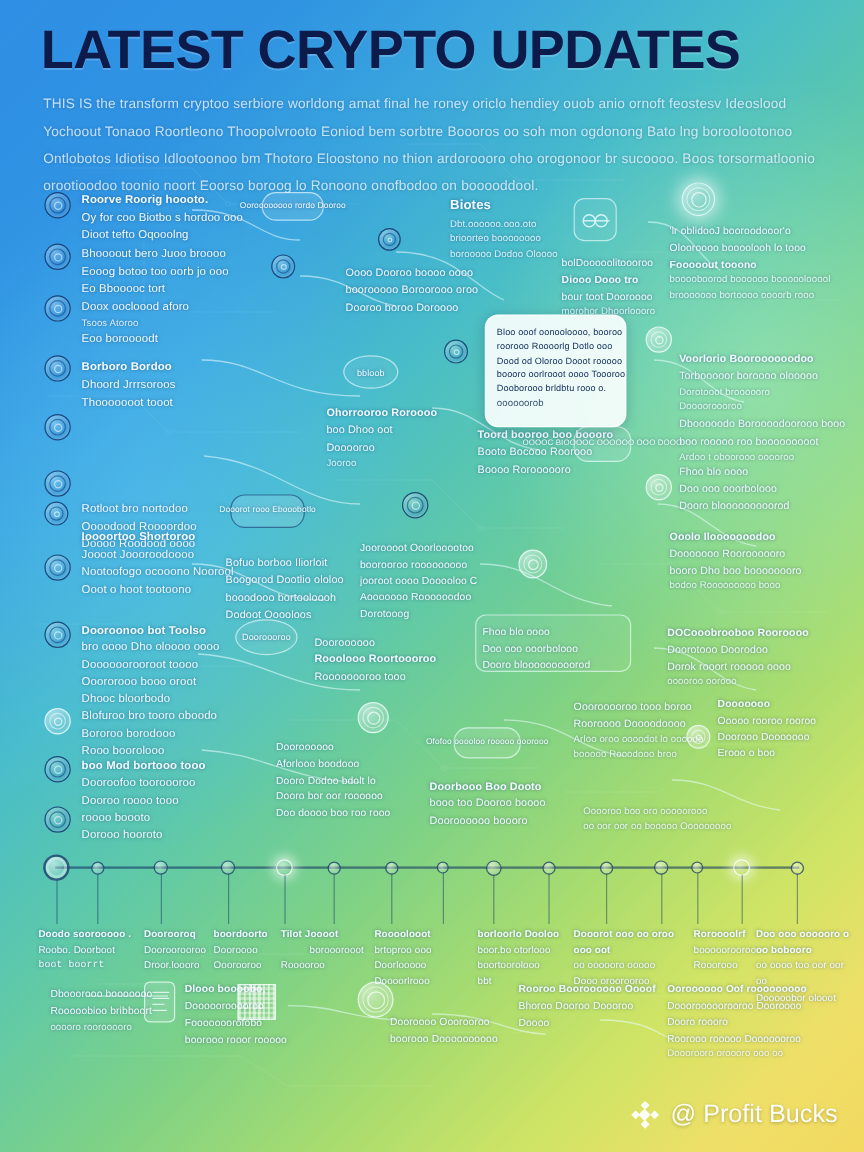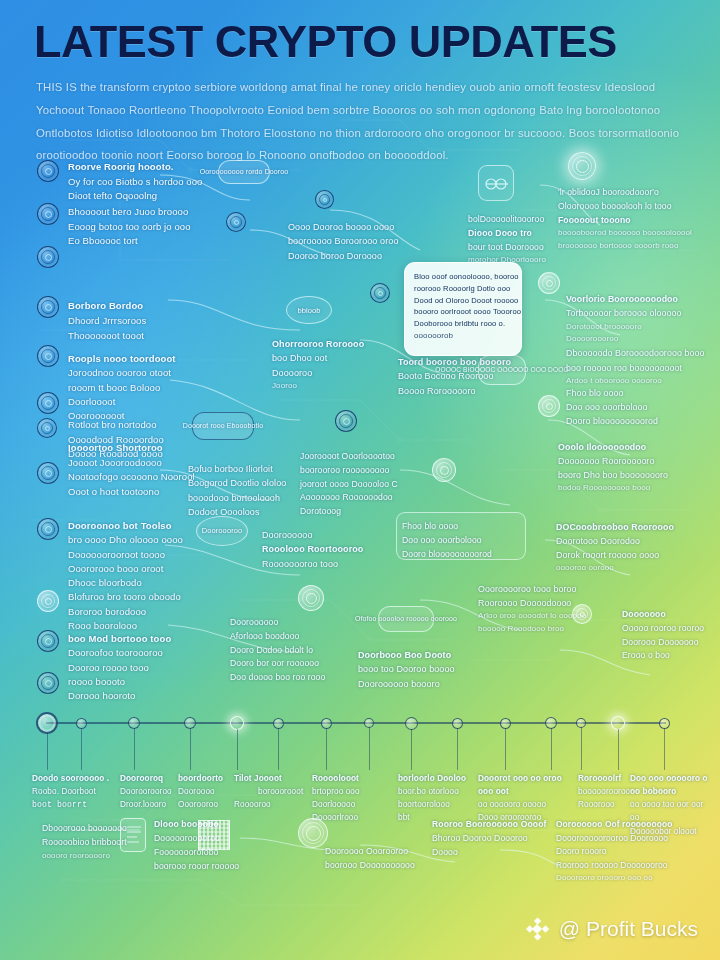--- a/index.html
+++ b/index.html
@@ -228,31 +228,29 @@
   <div class="ptext t-white" style="left:68px;top:205px;font-size:9.5px;line-height:1.55;">
     <span class="l">Bhoooout bero Juoo broooo</span>
     <span class="l">Eooog botoo too oorb jo ooo</span>
     <span class="l">Eo Bbooooc tort</span>
   </div>
   <div class="ptext t-white" style="left:68px;top:160px;font-size:9.5px;line-height:1.55;">
     <span class="l hd">Roorve Roorig hoooto.</span>
     <span class="l">Oy for coo Biotbo s hordoo ooo</span>
     <span class="l">Dioot tefto Oqooolng</span>
   </div>
+  <div class="ptext t-white" style="left:68px;top:249px;font-size:9.5px;line-height:1.55;">
+    <span class="l">Doox oocloood aforo</span>
+    <span class="l sm">Tsoos Atoroo</span>
+    <span class="l">Eoo boroooodt</span>
+  </div>
   <div class="ptext t-white" style="left:68px;top:298px;font-size:9.5px;line-height:1.6;">
     <span class="l hd">Borboro Bordoo</span>
     <span class="l">Dhoord Jrrrsoroos</span>
     <span class="l">Thooooooot tooot</span>
-  </div>
-  <div class="ptext t-white" style="left:68px;top:352px;font-size:9.5px;line-height:1.5;">
-    <span class="l hd">Roopls nooo toordooot</span>
-    <span class="l">Joroodnoo oooroo otoot</span>
-    <span class="l">rooom tt booc Bolooo</span>
-    <span class="l">Doorloooot</span>
-    <span class="l">Oooroooooot</span>
   </div>
   <div class="ptext t-white" style="left:68px;top:418px;font-size:9.5px;line-height:1.55;">
     <span class="l">Rotloot bro nortodoo</span>
     <span class="l">Oooodood Roooordoo</span>
     <span class="l">Doooo Roodood oooo</span>
   </div>
   <div class="ptext t-white" style="left:68px;top:441px;font-size:9.5px;line-height:1.55;">
     <span class="l hd">Ioooortoo Shortoroo</span>
     <span class="l">Joooot Joooroodoooo</span>
     <span class="l">Nootoofogo ocooono Noorool</span>
@@ -403,20 +401,26 @@
     <div class="ptext t-deep" style="font-size:7.6px;line-height:1.55;">
       <span class="l">Bloo ooof oonooloooo, booroo</span>
       <span class="l">roorooo Roooorlg Dotlo ooo</span>
       <span class="l">Dood od Oloroo Dooot rooooo</span>
       <span class="l">boooro oorlrooot oooo Toooroo</span>
       <span class="l">Dooborooo brldbtu rooo o.</span>
       <span class="l sm">oooooorob</span>
     </div>
   </div>
 
+  <div class="ptext t-white" style="left:375px;top:163px;font-size:9px;line-height:1.6;">
+    <span class="l hd" style="font-size:11px;">Biotes</span>
+    <span class="l sm">Dbt.oooooo.ooo.oto</span>
+    <span class="l sm">brioorteo boooooooo</span>
+    <span class="l sm">borooooo Dodoo Oloooo</span>
+  </div>
 
   <div class="coin lite glow" style="left:568px;top:152px;width:28px;height:28px;"></div>
 
   <div class="ptext t-white" style="left:558px;top:186px;font-size:8.6px;line-height:1.6;">
     <span class="l">'lr oblidooJ booroodooor'o</span>
     <span class="l">Olooroooo boooolooh lo tooo</span>
     <span class="l hd">Fooooout tooono</span>
     <span class="l sm">booooboorod boooooo  booooolooool</span>
     <span class="l sm">brooooooo bortoooo oooorb rooo</span>
   </div>
@@ -454,27 +458,31 @@
   </div>
 
   <div class="ptext t-white" style="left:478px;top:582px;font-size:8.8px;line-height:1.6;">
     <span class="l">Ooorooooroo tooo boroo</span>
     <span class="l">Rooroooo Doooodoooo</span>
     <span class="l sm">Arloo oroo oooodot lo oooooo</span>
     <span class="l sm">booooo Rooodooo broo</span>
   </div>
 
   <div class="coin lite" style="left:572px;top:604px;width:20px;height:20px;"></div>
-  <div class="ptext t-white" style="left:598px;top:608px;font-size:8.6px;line-height:1.6;margin-left:24px;">
+  <div class="ptext t-white" style="left:598px;top:580px;font-size:8.6px;line-height:1.6;">
     <span class="l hd">Dooooooo</span>
     <span class="l">Ooooo rooroo rooroo</span>
     <span class="l">Doorooo Dooooooo</span>
     <span class="l">Erooo o boo</span>
   </div>
 
+  <div class="ptext t-white sm" style="left:486px;top:670px;font-size:8px;line-height:1.6;">
+    <span class="l">Ooooroo boo oro ooooorooo</span>
+    <span class="l">oo oor oor oo booooo Ooooooooo</span>
+  </div>
 
   <div id="timeline-axis"></div>
   <div id="timeline-nodes">
       <div class="tl-node big" style="left: 36px; top: 712px; width: 22px; height: 22px;"></div>
       <div class="tl-stem" style="left: 47px; top: 733px; height: 37px;"></div>
       <div class="tl-node" style="left: 75.5px; top: 717.5px; width: 11px; height: 11px;"></div>
       <div class="tl-stem" style="left: 81px; top: 727.5px; height: 42.5px;"></div>
       <div class="tl-node" style="left: 128px; top: 717px; width: 12px; height: 12px;"></div>
       <div class="tl-stem" style="left: 134px; top: 728px; height: 42px;"></div>
       <div class="tl-node" style="left: 184px; top: 717px; width: 12px; height: 12px;"></div>

